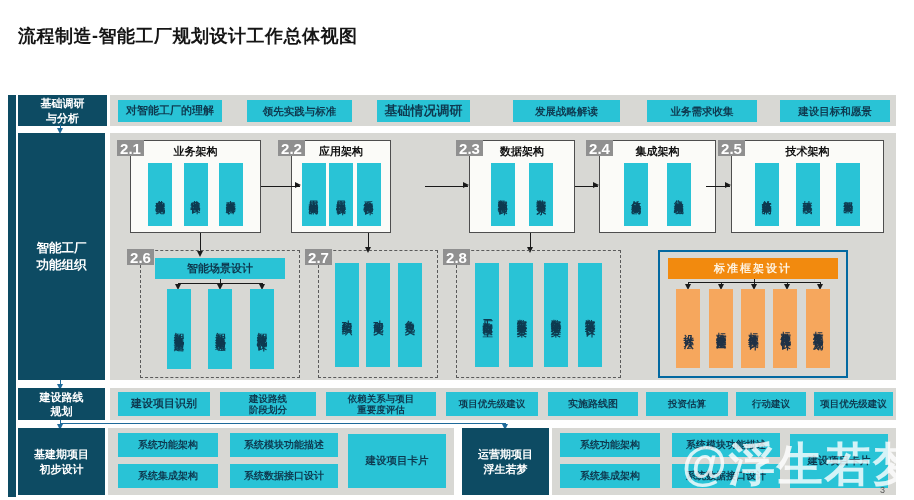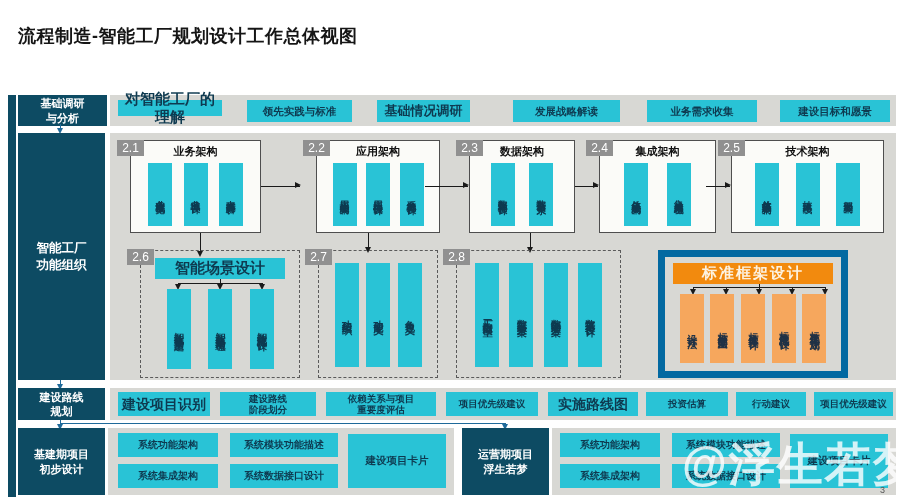--- a/index.html
+++ b/index.html
@@ -16,35 +16,35 @@
        display:flex;align-items:center;justify-content:center;text-align:center;
        white-space:pre-line;line-height:1.3;}
 
   .citem{position:absolute;background:var(--cyan,#29c3d6);color:#0e3a50;font-weight:bold;
          display:flex;align-items:center;justify-content:center;text-align:center;
          white-space:pre-line;line-height:1.2;}
 
   .abox{position:absolute;top:140px;height:93px;background:#fbfbf8;border:1px solid #4e4e4e;box-sizing:border-box;}
   .abox-title{margin-top:3px;text-align:center;font-size:11px;font-weight:bold;color:#111;}
   .badge{position:absolute;left:-14px;top:-1px;width:27px;height:16px;background:var(--badge-gray,#909090);
-         color:#fff;font-size:12px;font-weight:normal;display:flex;align-items:center;justify-content:center;}
+         color:#fff;font-size:15px;font-weight:bold;display:flex;align-items:center;justify-content:center;}
 
   .vrow{position:absolute;display:flex;justify-content:space-evenly;}
   .abox .vrow{left:6px;right:6px;top:22px;bottom:6px;}
 
   .vitem{writing-mode:vertical-rl;text-orientation:upright;background:var(--cyan,#29c3d6);
          color:#0e3a50;font-weight:bold;font-size:10px;letter-spacing:1.5px;
          width:24px;line-height:24px;text-align:center;}
   .abox .vitem{font-size:9.5px;letter-spacing:1px;}
   .vitem.orange{background:var(--orange-light,#f6a75d);color:#203246;}
 
   .dbox{position:absolute;top:250px;height:128px;border:1px dashed #5a5a5a;box-sizing:border-box;}
-  .sbox{position:absolute;top:250px;height:128px;border:7px solid #0369a1;box-sizing:border-box;}
+  .sbox{position:absolute;top:250px;height:128px;border:2px solid #0369a1;box-sizing:border-box;}
   .hdrbar{position:absolute;height:21px;display:flex;align-items:center;justify-content:center;
-          font-size:15px;font-weight:bold;}
+          font-size:11px;font-weight:bold;}
   .hdrbar.cyanhdr{background:var(--cyan,#29c3d6);color:#0e3a50;}
   .hdrbar.orangehdr{background:var(--orange,#f28a0e);color:#fdf2e0;letter-spacing:2px;}
 
   
   .hline{position:absolute;height:0;border-top:1.6px solid #1a1a1a;}
   .stub{position:absolute;width:0;border-left:1.6px solid #1a1a1a;}
   .harrow{position:absolute;height:0;border-top:1.6px solid #1a1a1a;}
   .harrow::after{content:"";position:absolute;right:-1px;top:-4.6px;width:0;height:0;
                  border-left:6px solid #1a1a1a;border-top:3.5px solid transparent;border-bottom:3.5px solid transparent;}
   .varrow{position:absolute;width:0;border-left:1.6px solid #1a1a1a;}
@@ -65,21 +65,21 @@
 <body>
 
 <div id="slide">
 
   <div class="title">流程制造-智能工厂规划设计工作总体视图</div>
   <div class="leftbar"></div>
 
   <div class="strip" style="left:110px;top:95px;width:786px;height:31px"></div>
   <div class="lbl" style="left:18px;top:95px;width:89px;height:31px;font-size:11px">基础调研
 与分析</div>
-  <div class="citem" style="left:118px;top:100px;width:104px;height:16px;font-size:15px">对智能工厂的理解</div>
+  <div class="citem" style="left:118px;top:100px;width:104px;height:22px;font-size:11px">对智能工厂的理解</div>
   <div class="citem" style="left:247px;top:100px;width:105px;height:22px;font-size:10.5px">领先实践与标准</div>
   <div class="citem" style="left:377px;top:100px;width:93px;height:22px;font-size:13px">基础情况调研</div>
   <div class="citem" style="left:513px;top:100px;width:107px;height:22px;font-size:10.5px">发展战略解读</div>
   <div class="citem" style="left:647px;top:100px;width:110px;height:22px;font-size:10.5px">业务需求收集</div>
   <div class="citem" style="left:780px;top:100px;width:110px;height:22px;font-size:10.5px">建设目标和愿景</div>
 
   <div class="varrow blue" style="left:60px;top:124px;height:5px"></div>
 
   <div class="strip" style="left:110px;top:133px;width:786px;height:247px"></div>
   <div class="lbl" style="left:18px;top:133px;width:87px;height:247px;font-size:12.5px">智能工厂
@@ -88,21 +88,21 @@
   <div class="abox" style="left:130px;width:131px">
     <div class="badge">2.1</div>
     <div class="abox-title">业务架构</div>
     <div class="vrow">
       <div class="vitem">业务流程概览</div>
       <div class="vitem">业务域设计</div>
       <div class="vitem">支撑能力分析</div>
     </div>
   </div>
 
-  <div class="abox" style="left:316px;width:124px">
+  <div class="abox" style="left:291px;width:100px">
     <div class="badge">2.2</div>
     <div class="abox-title">应用架构</div>
     <div class="vrow">
       <div class="vitem">应用功能架构</div>
       <div class="vitem">应用功能设计</div>
       <div class="vitem">系统架构设计</div>
     </div>
   </div>
 
   <div class="abox" style="left:469px;width:106px">
@@ -192,27 +192,27 @@
       <div class="vitem orange">标准化流程设计</div>
       <div class="vitem orange">标准化工作规划</div>
     </div>
   </div>
 
   <div class="varrow blue" style="left:60px;top:380px;height:5px"></div>
 
   <div class="strip" style="left:110px;top:388px;width:786px;height:32px"></div>
   <div class="lbl" style="left:18px;top:388px;width:87px;height:32px;font-size:11px">建设路线
 规划</div>
-  <div class="citem" style="left:118px;top:392px;width:92px;height:24px;font-size:14px">建设项目识别</div>
+  <div class="citem" style="left:118px;top:392px;width:92px;height:24px;font-size:11px">建设项目识别</div>
   <div class="citem" style="left:220px;top:392px;width:96px;height:24px;font-size:9.5px">建设路线
 阶段划分</div>
   <div class="citem" style="left:326px;top:392px;width:110px;height:24px;font-size:9.5px">依赖关系与项目
 重要度评估</div>
   <div class="citem" style="left:446px;top:392px;width:92px;height:24px;font-size:9.5px">项目优先级建议</div>
-  <div class="citem" style="left:548px;top:392px;width:90px;height:24px;font-size:14px">实施路线图</div>
+  <div class="citem" style="left:548px;top:392px;width:90px;height:24px;font-size:10px">实施路线图</div>
   <div class="citem" style="left:646px;top:392px;width:82px;height:24px;font-size:9.5px">投资估算</div>
   <div class="citem" style="left:736px;top:392px;width:70px;height:24px;font-size:9.5px">行动建议</div>
   <div class="citem" style="left:814px;top:392px;width:79px;height:24px;font-size:9.5px">项目优先级建议</div>
 
   <div class="varrow blue" style="left:60px;top:420px;height:5px"></div>
   <div class="hline blue" style="left:61px;top:423px;width:445px"></div>
   <div class="varrow blue" style="left:505px;top:423px;height:2px"></div>
 
   <div class="strip" style="left:108px;top:428px;width:346px;height:67px"></div>
   <div class="lbl" style="left:18px;top:428px;width:87px;height:67px;font-size:11px">基建期项目

